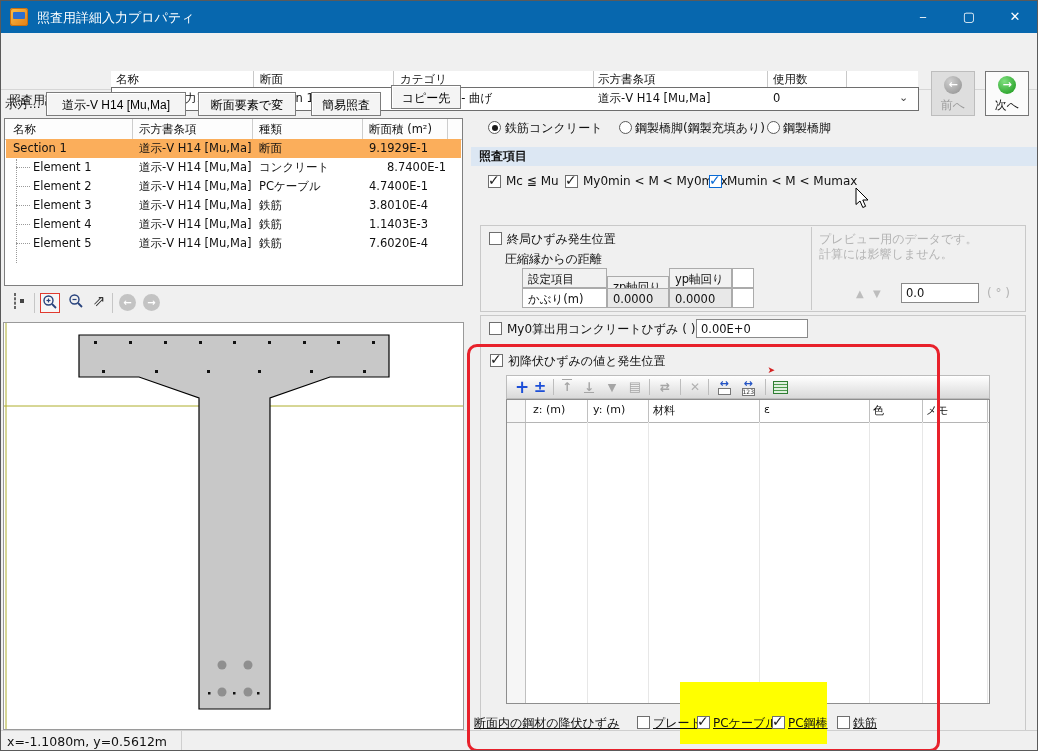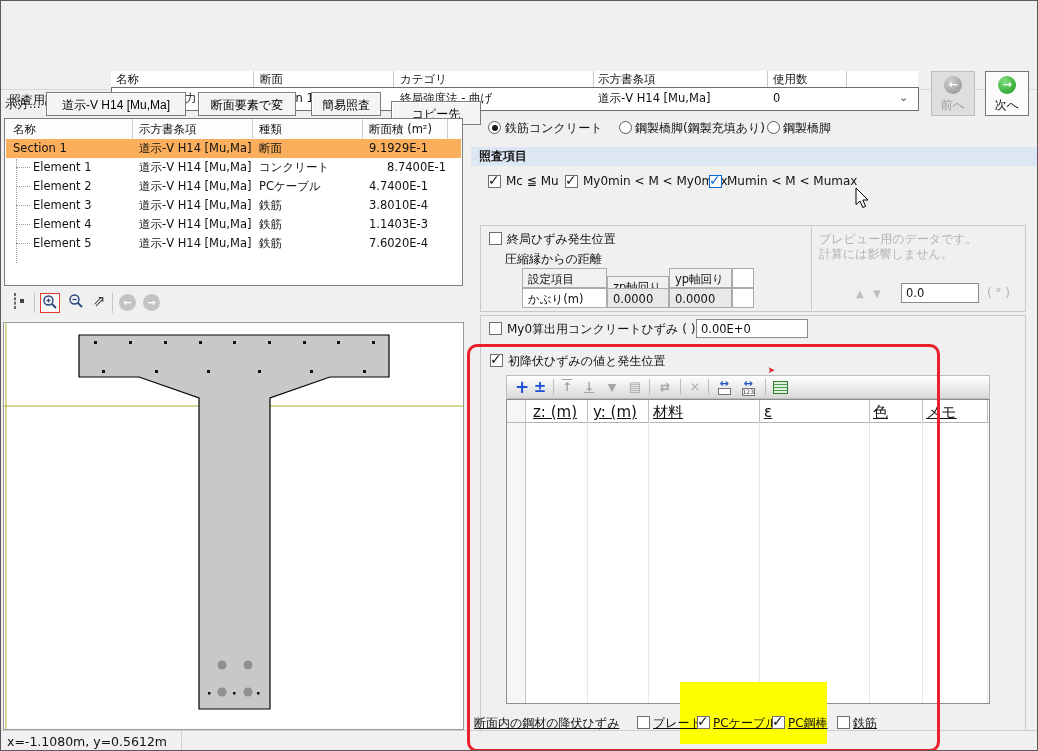--- a/index.html
+++ b/index.html
@@ -99,36 +99,43 @@
   .g-fitw::after{content:"";display:block;width:11px;height:5px;border:1px solid #777;margin:1px auto 0;background:#fff;}
   .g-fitn{line-height:7px;padding-top:2px;box-sizing:border-box;}
   .g-fitn::before{content:"↔";display:block;color:#2353c4;font-size:11px;font-weight:bold;}
   .g-fitn::after{content:"123";display:block;width:11px;font-size:6px;line-height:6px;border:1px solid #777;margin:1px auto 0;background:#fff;color:#333;}
   .g-export{position:relative;}
   .g-export::before{content:"";position:absolute;left:1px;top:3px;width:13px;height:11px;background:
     repeating-linear-gradient(#dff0df 0 2px,#4d9a4d 2px 3px);border:1px solid #2e7d32;}
   .g-export::after{content:"➤";position:absolute;right:-3px;bottom:-1px;color:#d42222;font-size:9px;}
   
   .ytable{position:absolute;left:505px;top:398px;width:484px;height:305px;background:#fff;border:1px solid #8e8e8e;box-sizing:border-box;}
-  .yth{position:absolute;top:3px;font-size:15px;text-decoration:underline;}
+  .yth{position:absolute;top:3px;font-size:11px;}
   .ytsep{position:absolute;top:0;width:1px;height:22px;background:#c0c0c0;}
   .ygrid{position:absolute;top:22px;width:1px;bottom:0;background:#e7e7e7;}
   .ytheadline{position:absolute;left:0;top:22px;width:100%;height:1px;background:#b5b5b5;}
   .ysel{position:absolute;left:0;top:0;width:18px;height:100%;background:#f6f6f6;border-right:1px solid #c0c0c0;}
   
   .yellow{position:absolute;left:679px;top:681px;width:147px;height:62px;background:#ffff00;z-index:1;}
   .redbox{position:absolute;left:466px;top:343px;width:467px;height:402px;border:3px solid #e8212b;border-radius:10px;z-index:50;}
   .steelrow span, .steelrow .cb{z-index:3;text-decoration:underline;}
   .cursor{position:absolute;left:852px;top:186px;z-index:60;}
 </style>
 </head>
 <body>
 
 <div class="window">
 
+  <div class="titlebar">
+    <span class="appicon"></span>
+    <span class="wtitle">照査用詳細入力プロパティ</span>
+    <span class="winbtn min"></span>
+    <span class="winbtn max"></span>
+    <span class="winbtn cls"></span>
+  </div>
 
   <div class="topform">
     <span class="tf-label">照査用詳細入力：</span>
     <div class="tf-headstrip"></div>
     <span class="tf-h" style="left:115px">名称</span>
     <span class="tf-h" style="left:259px">断面</span>
     <span class="tf-h" style="left:399px">カテゴリ</span>
     <span class="tf-h" style="left:597px">示方書条項</span>
     <span class="tf-h" style="left:772px">使用数</span>
     <span class="tf-sep" style="left:252px"></span>
@@ -150,21 +157,21 @@
     <div class="navbtn next">
       <span class="navcirc green"></span>
       <span class="navlbl">次へ</span>
     </div>
   </div>
 
   <span class="lbl-trunc">示方...</span>
   <button class="btn" style="left:45px;top:91px;width:140px">道示-V H14 [Mu,Ma]</button>
   <button class="btn" style="left:197px;top:91px;width:98px">断面要素で変更</button>
   <button class="btn" style="left:310px;top:91px;width:70px">簡易照査</button>
-  <button class="btn" style="left:390px;top:100px;width:90px">コピー先</button>
+  <button class="btn" style="left:390px;top:84px;width:70px">コピー先</button>
 
   <div class="etable">
     <div class="ethead">
       <span class="eth" style="left:8px">名称</span>
       <span class="eth" style="left:134px">示方書条項</span>
       <span class="eth" style="left:254px">種類</span>
       <span class="eth" style="left:364px">断面積 (m²)</span>
       <span class="etsep" style="left:127px"></span>
       <span class="etsep" style="left:247px"></span>
       <span class="etsep" style="left:357px"></span>

